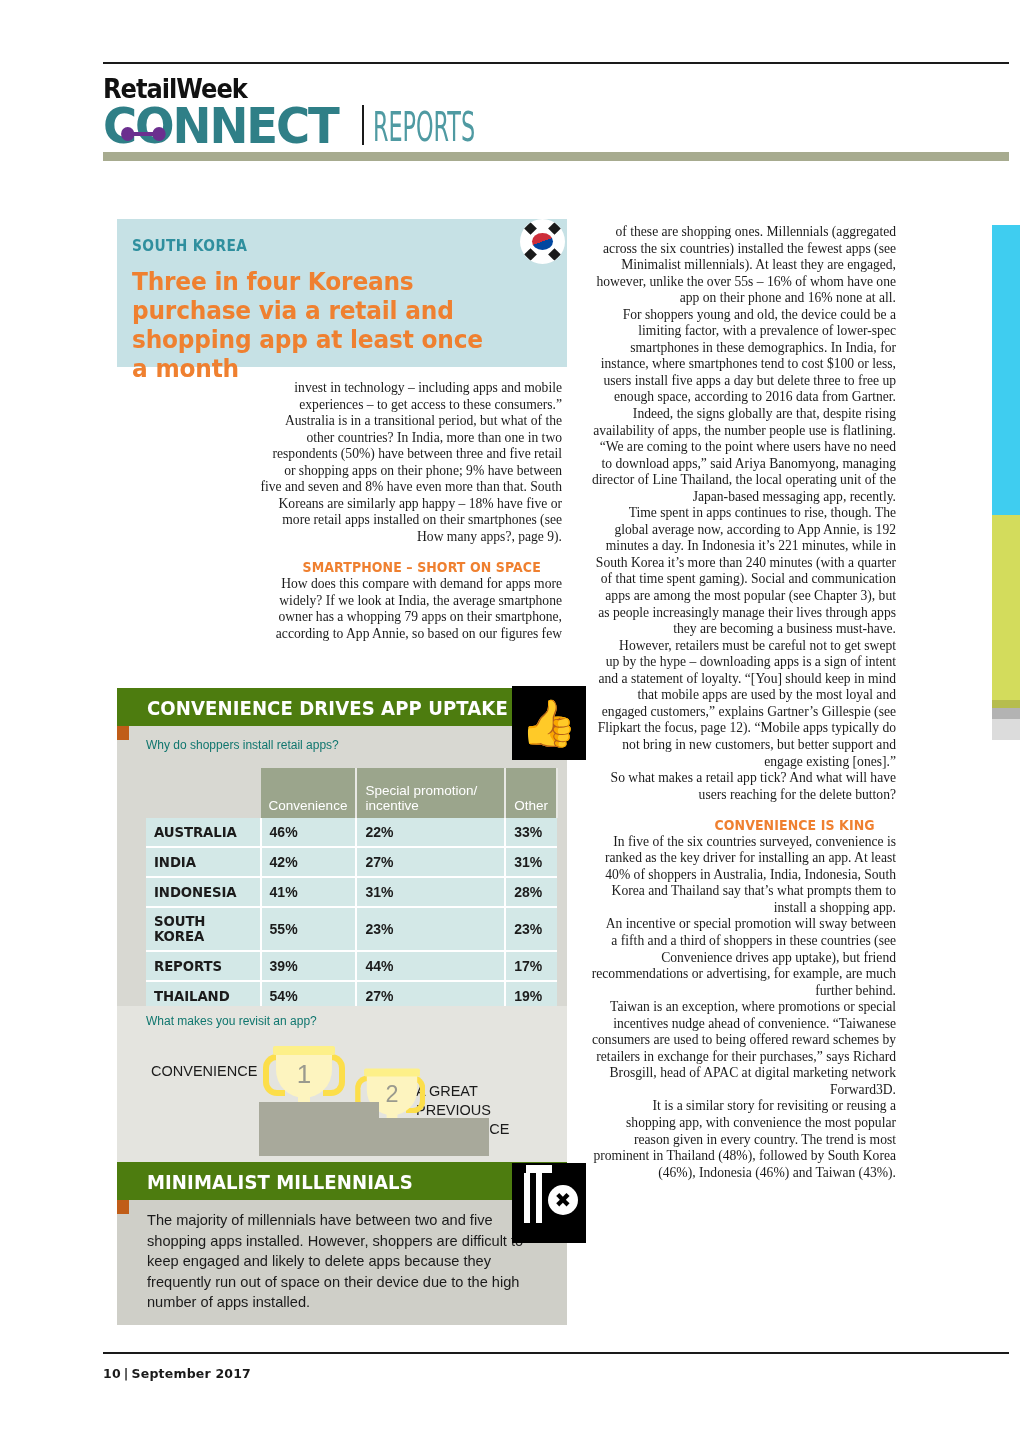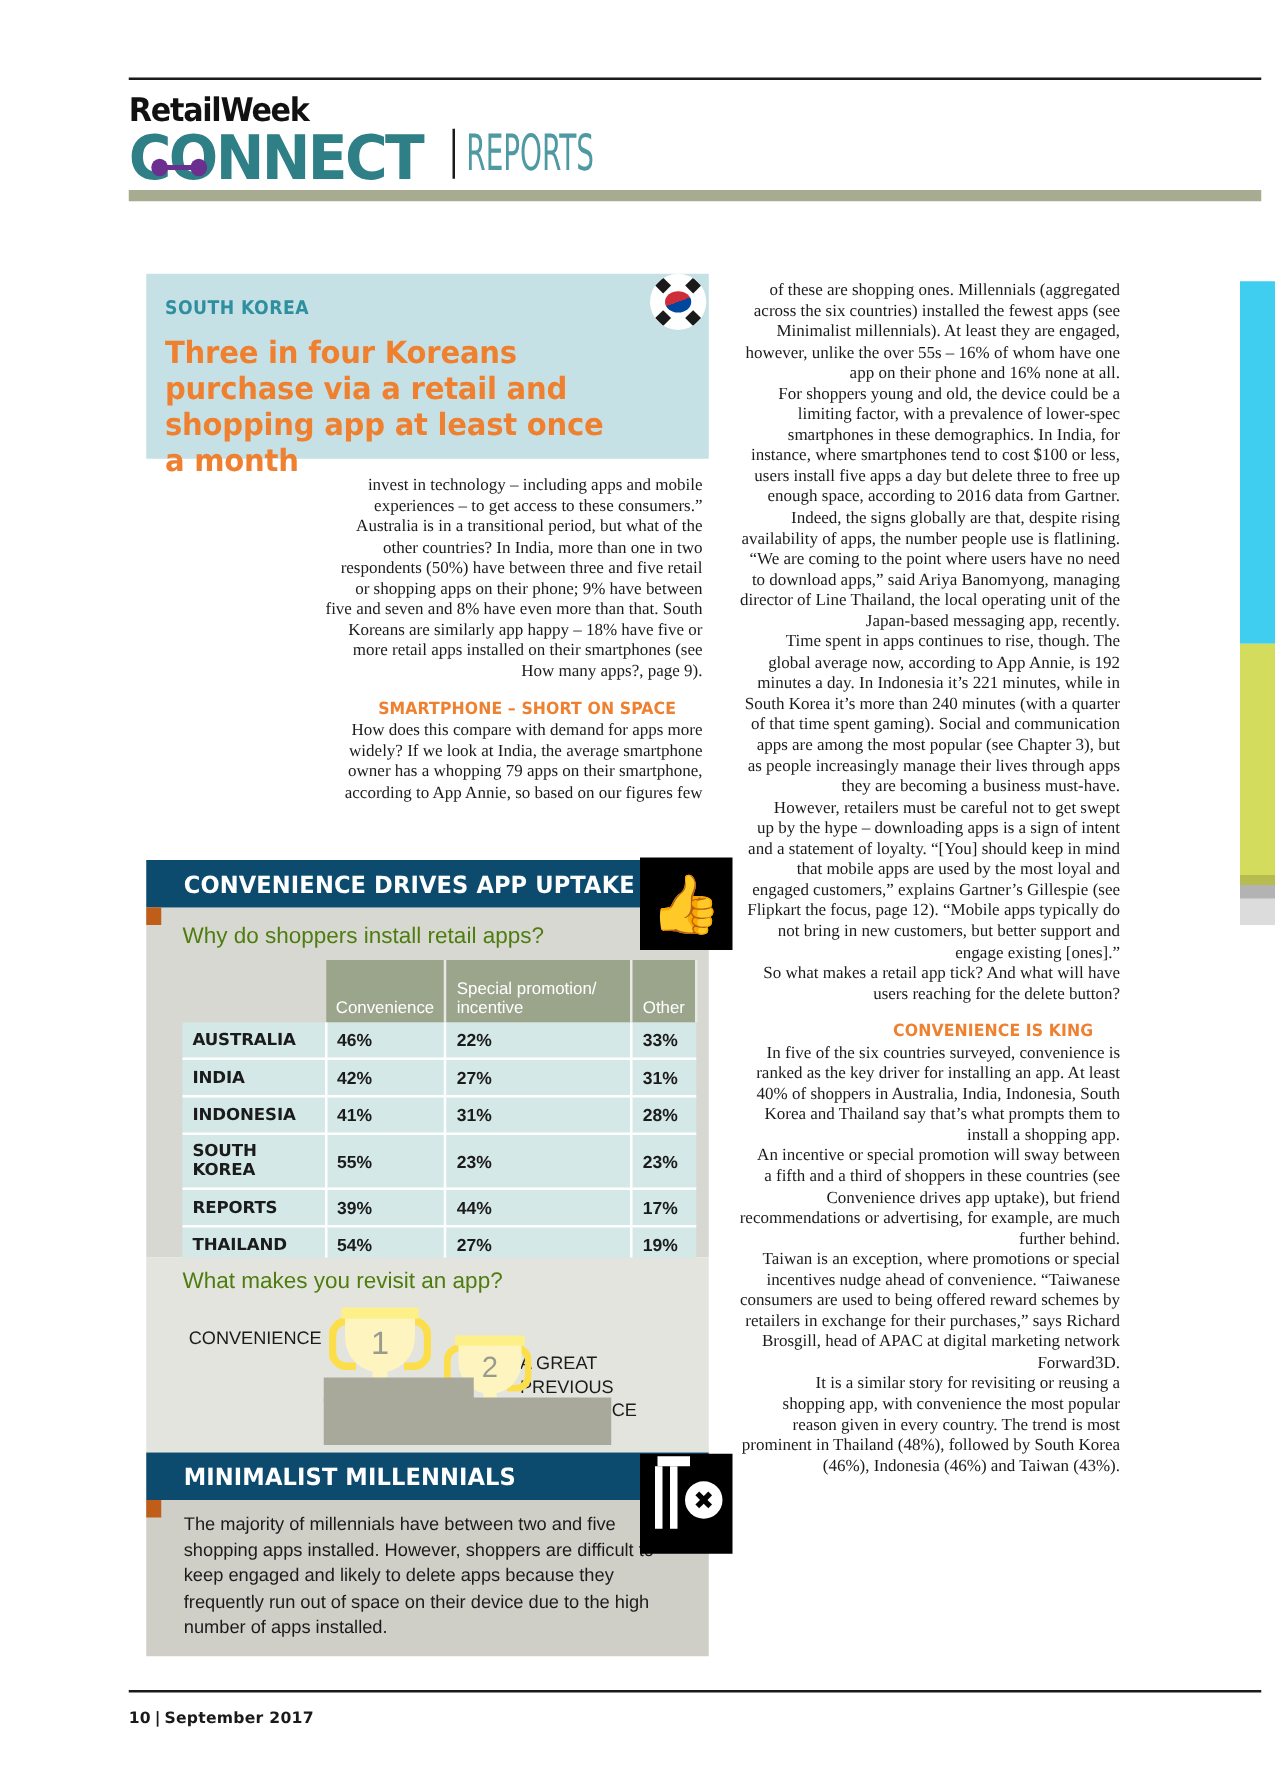--- a/index.html
+++ b/index.html
@@ -6,21 +6,21 @@
   body{width:1020px;height:1431px;position:relative;overflow:hidden;
        font-family:"Liberation Sans",sans-serif;color:#231f20;}
 
   .page{position:absolute;inset:0;background:#ffffff;margin-left:46px;}
 
   
   .top-rule{position:absolute;left:57px;top:62px;width:906px;height:2px;background:#1a1a1a;}
   .mast{position:absolute;left:57px;top:76px;width:500px;}
   .mast-retailweek{font-family:"DejaVu Sans",sans-serif;font-weight:bold;font-size:26px;
         letter-spacing:-1.1px;color:#111;line-height:1;transform:scaleX(.93);transform-origin:left top;}
-  .mast-row{display:flex;align-items:flex-start;margin-top:1px;}
+  .mast-row{display:flex;align-items:center;margin-top:1px;}
   .mast-connect{position:relative;font-family:"DejaVu Sans",sans-serif;font-weight:bold;font-size:49px;
         letter-spacing:-2.2px;color:#2f7f87;line-height:.96;transform:scaleX(.95);transform-origin:left bottom;}
   .mast-divider{width:2px;height:40px;background:#1a1a1a;margin:0 9px 4px 12px;}
   .mast-reports{font-family:"DejaVu Sans Condensed","DejaVu Sans",sans-serif;font-weight:normal;font-size:40px;
         letter-spacing:0px;color:#4f9aa2;line-height:1;transform:scaleX(.62);transform-origin:left bottom;}
   
   .dumbbell{position:absolute;left:19px;top:24px;width:47px;height:14px;}
   .db-bar{position:absolute;left:7px;top:5px;width:33px;height:4px;background:#6b2f8f;}
   .db-dot{position:absolute;top:0;width:14px;height:14px;border-radius:50%;background:#6b2f8f;}
   .db-dot.l{left:0;} .db-dot.r{right:0;}
@@ -53,38 +53,38 @@
   .col{position:absolute;font-family:"Liberation Serif",serif;font-size:13.6px;line-height:16.55px;
        color:#1b1b1b;text-align:right;}
   .col p{margin:0;text-indent:14px;}
   .col p.first{text-indent:0;}
   .col h4{margin:14px 0 0 0;font-family:"DejaVu Sans",sans-serif;font-weight:bold;font-size:13.5px;
        letter-spacing:.1px;color:#ef8030;text-indent:0;transform:scaleX(.93);transform-origin:left top;}
   .col-left{left:214px;top:380px;width:302px;}
   .col-right{left:545px;top:224px;width:305px;}
 
   
-  .banner{position:absolute;height:38px;background:#0c4a6e;text-decoration:underline;}
+  .banner{position:absolute;height:38px;background:#4d7c0f;text-decoration:underline;}
   .banner .btitle{position:absolute;left:30px;top:9px;font-family:"DejaVu Sans",sans-serif;
        font-weight:bold;font-size:19px;color:#fff;letter-spacing:.1px;transform:scaleX(.95);
        transform-origin:left top;white-space:nowrap;}
   .banner-tail{position:absolute;width:12px;height:14px;background:#c05d18;}
 
   #banner1{left:71px;top:688px;width:450px;}
   #tail1{left:71px;top:726px;}
   #banner2{left:71px;top:1162px;width:450px;}
   #tail2{left:71px;top:1200px;}
 
   
   .panel{position:absolute;background:#d8d8d2;}
   #panel1{left:71px;top:726px;width:450px;height:280px;}
   #panel2{left:71px;top:1006px;width:450px;height:156px;background:#e4e4df;}
   #panel3{left:71px;top:1200px;width:450px;height:125px;background:#cfcfc8;}
 
-  .q-label{position:absolute;font-family:"Liberation Sans",sans-serif;font-size:18px;color:#4d7c0f;}
+  .q-label{position:absolute;font-family:"Liberation Sans",sans-serif;font-size:12px;color:#0f766e;}
   #q1{left:100px;top:738px;}
   #q2{left:100px;top:1014px;}
 
   
   .tbl{position:absolute;left:100px;top:768px;border-collapse:collapse;width:412px;
        font-family:"Liberation Sans",sans-serif;}
   .tbl th,.tbl td{padding:0;}
   .tbl thead th{background:#9ba58c;color:#fff;font-weight:normal;font-size:13.5px;
        vertical-align:bottom;text-align:left;padding:5px 8px 5px 8px;height:40px;line-height:15px;
        border-right:2px solid #e8e8e4;}

